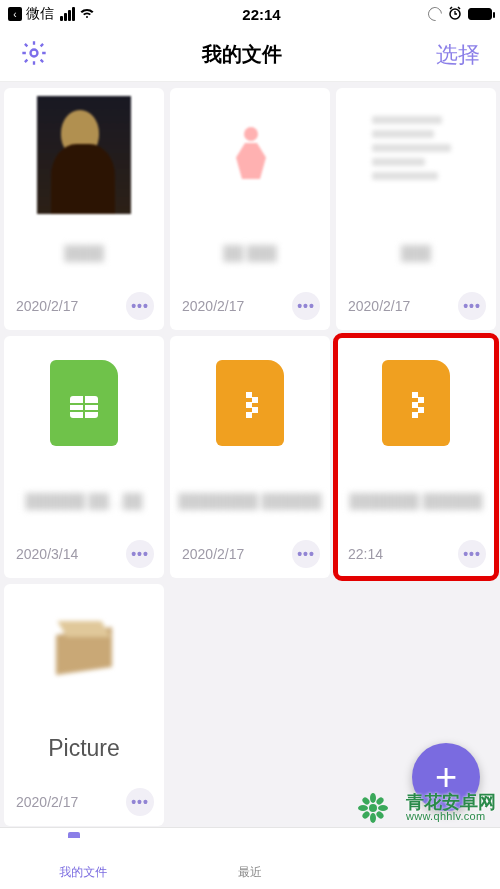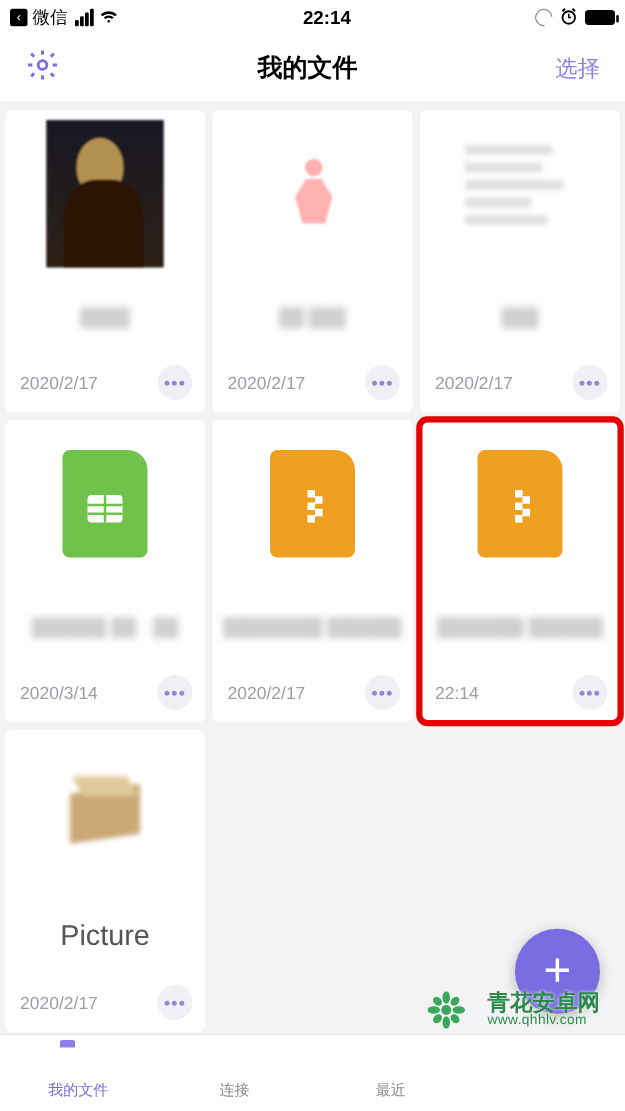--- a/index.html
+++ b/index.html
@@ -23,21 +23,21 @@
 .sb-alarm { width:14px; height:14px; }
 .sb-batt { width:24px; height:12px; border:1.5px solid #000; border-radius:3px; position:relative; background:#000;}
 .sb-batt::after{content:"";position:absolute;right:-4px;top:3px;width:2px;height:6px;background:#000;border-radius:1px;}
 
 .nav-bar {
   height: 54px; background:#fff; display:flex; align-items:center;
   justify-content: space-between; padding: 0 20px; border-bottom:1px solid #eee;
 }
 .gear-icon { width:28px; height:28px; color:#7c6eea; }
 .nav-title { font-size:20px; font-weight:600; }
-.nav-select { font-size:18px; color:#8b7fe8; }
+.nav-select { font-size:22px; color:#8b7fe8; }
 
 .grid { display:grid; grid-template-columns:repeat(3,1fr); gap:6px; padding:6px 4px; }
 .card { background:#fff; border-radius:6px; display:flex; flex-direction:column; position:relative; padding:0; height:242px;}
 .card.highlighted { outline:5px solid #e30000; outline-offset:-2px; z-index:1;}
 .thumb { height:134px; display:flex; align-items:center; justify-content:center; padding:12px;}
 .file-title { font-size:14px; color:#cfcfcf; text-align:center; padding:4px 8px 0; line-height:1.3; filter: blur(3px); height:58px; display:flex; align-items:center; justify-content:center; font-weight:500;}
 .file-title.clear { filter:none; color:#555; font-size:23px;}
 .card-foot { display:flex; align-items:center; justify-content:space-between; padding:8px 10px 10px 12px; margin-top:auto;}
 .date { font-size:14px; color:#9e9aa7; }
 .more { width:28px; height:28px; border-radius:50%; background:#f1eff6; display:flex; align-items:center; justify-content:center; color:#9285d4; font-weight:700; letter-spacing:1px; font-size:14px;}
@@ -71,21 +71,21 @@
 .tab.active .tab-label{color:#7a6be0;}
 .folder-ico{width:28px;height:22px;background:#8b7fe8;border-radius:3px 3px 4px 4px;position:relative;}
 .folder-ico::before{content:"";position:absolute;left:0;top:-4px;width:12px;height:6px;background:#8b7fe8;border-radius:2px 2px 0 0;}
 .wifi-ico{width:26px;height:26px;border-radius:50%;background:#c5c5c5;position:relative;}
 .wifi-ico::before{content:"";position:absolute;left:7px;top:8px;width:12px;height:12px;border:2px solid #fff;border-bottom:none;border-left:none;border-right:none;border-radius:50%;}
 .wifi-ico::after{content:"";position:absolute;left:11px;top:15px;width:4px;height:4px;background:#fff;border-radius:50%;}
 .clock-ico{width:26px;height:26px;border-radius:50%;background:#c5c5c5;position:relative;}
 .clock-ico::before{content:"";position:absolute;left:12px;top:6px;width:2px;height:8px;background:#fff;}
 .clock-ico::after{content:"";position:absolute;left:12px;top:12px;width:6px;height:2px;background:#fff;}
 
-.watermark{position:absolute;right:20px;bottom:66px;display:flex;align-items:center;gap:18px;text-shadow:0 0 3px #fff;}
+.watermark{position:absolute;right:4px;bottom:66px;display:flex;align-items:center;gap:18px;text-shadow:0 0 3px #fff;}
 .wm-logo{width:30px;height:30px;position:relative;}
 .wm-logo svg{width:30px;height:30px;}
 .wm-text{display:flex;flex-direction:column;line-height:1.05;}
 .wm-brand{font-size:18px;font-weight:700;color:#2a8a4a;}
 .wm-url{font-size:11px;color:#2a8a4a;letter-spacing:.3px;}
 </style>
 </head>
 <body>
 
 <div class="status-bar">
@@ -243,21 +243,17 @@
     <span class="wm-url">www.qhhlv.com</span>
   </span>
 </div>
 
 <div class="tabbar">
   <div class="tab active">
     <span class="tab-icon"><span class="folder-ico"></span></span>
     <span class="tab-label">我的文件</span>
   </div>
   <div class="tab">
-    <span class="tab-icon"><span class="wifi-ico"></span></span>
-    <span class="tab-label">连接</span>
-  </div>
-  <div class="tab">
     <span class="tab-icon"><span class="clock-ico"></span></span>
     <span class="tab-label">最近</span>
   </div>
   <div class="tab"></div>
 </div>
 
 </body></html>

